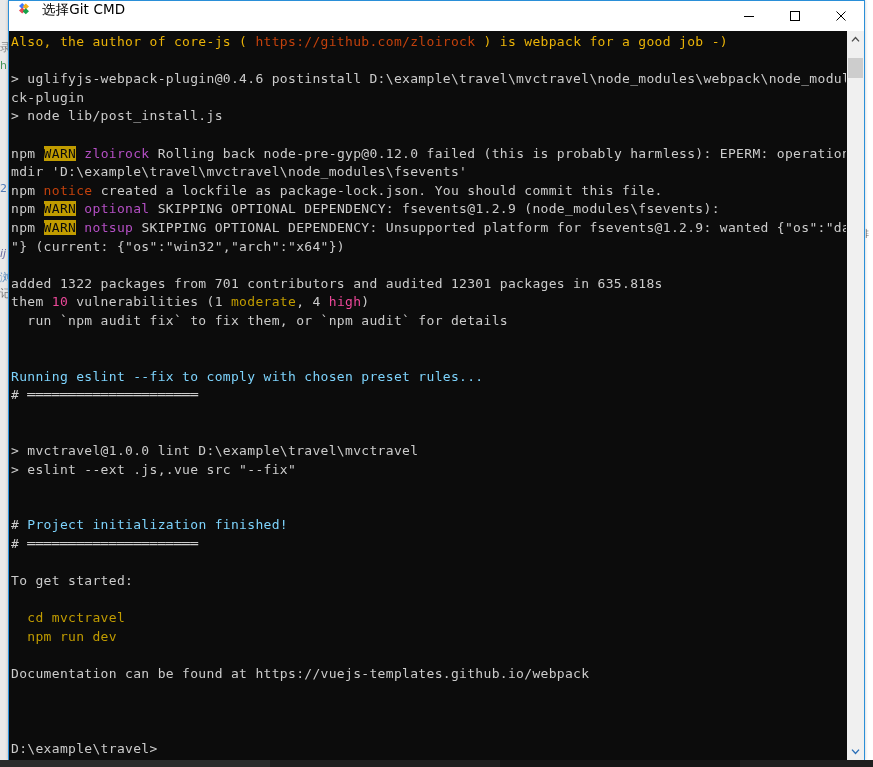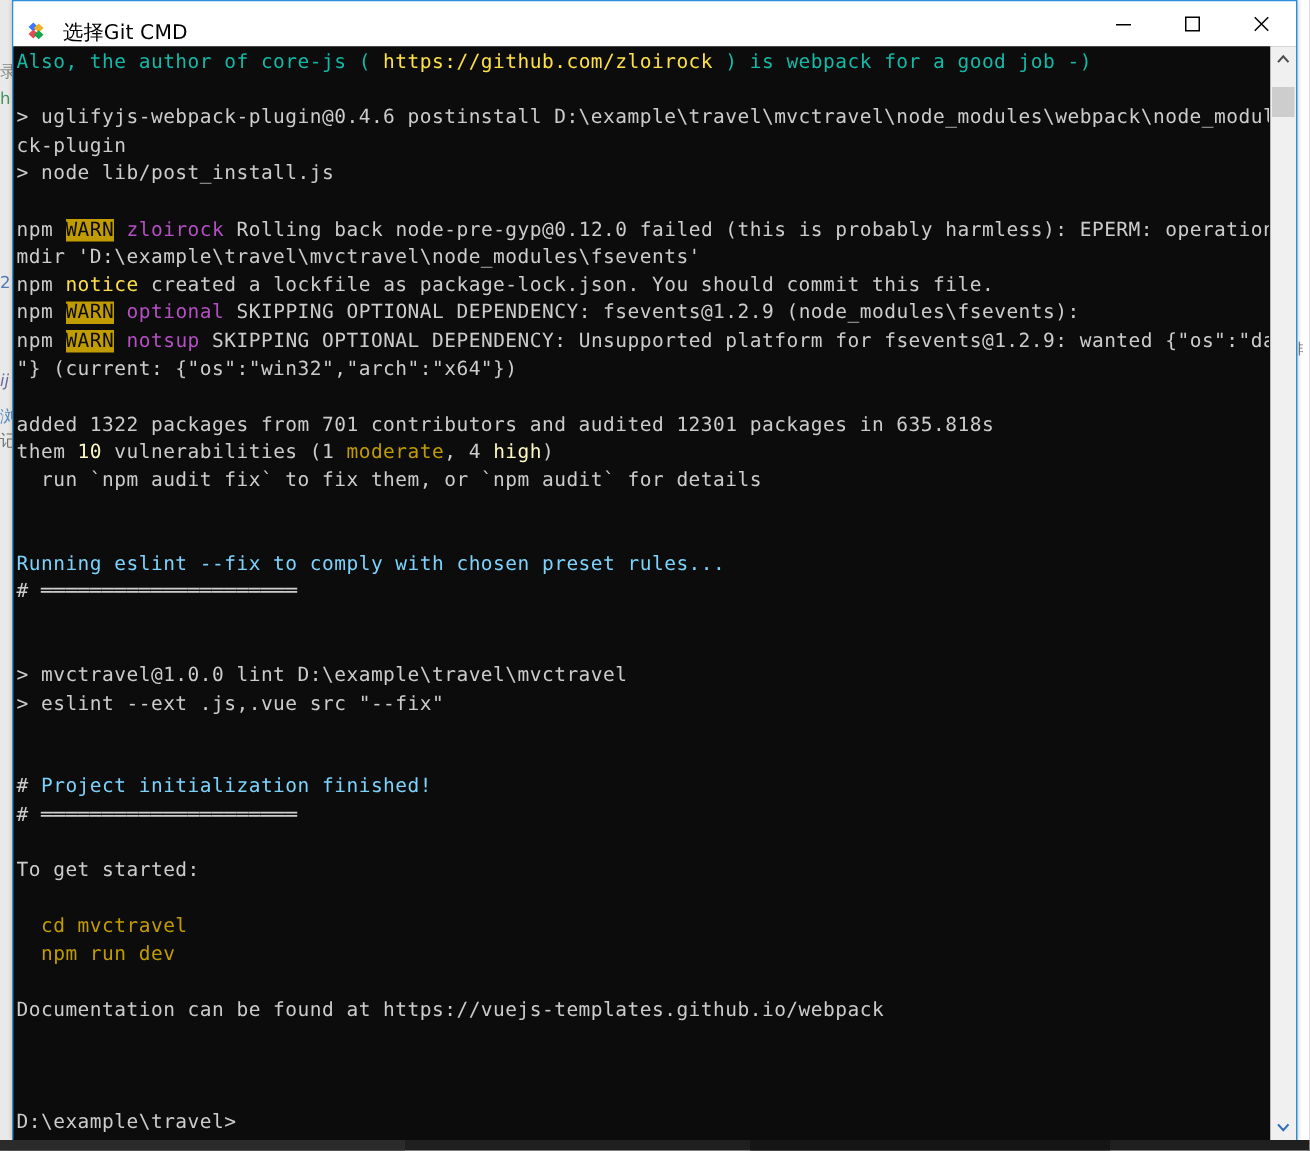--- a/index.html
+++ b/index.html
@@ -54,21 +54,21 @@
     height: 760px;
     border: 1px solid #2a8fd8;
     box-sizing: border-box;
     background: #ffffff;
     box-shadow: 0 0 3px rgba(0,0,0,.22);
   }
   #titlebar {
     height: 30px;
     background: #ffffff;
     display: flex;
-    align-items: flex-end;
+    align-items: flex-start;
     position: relative;
     border-bottom: 0;
   }
   #title-icon {
     width: 18px; height: 18px;
     margin-left: 6px;
     position: relative;
     flex: 0 0 auto;
   }
   #title-icon svg { display:block; }
@@ -116,26 +116,26 @@
     margin: 0;
     padding: 0;
     font-family: "DejaVu Sans Mono", "Liberation Mono", monospace;
     font-size: 13px;
     line-height: 18.6px;
     color: #cccccc;
     white-space: pre;
     letter-spacing: .32px;
   }
   .c-white   { color: #cccccc; }
-  .c-cyan    { color: #14b8a6; }
+  .c-cyan    { color: #eab308; }
   .c-green   { color: #7dd3fc; }
-  .c-blue    { color: #fde047; }
+  .c-blue    { color: #c2410c; }
   .c-magenta { color: #b44fc4; }
   .c-yellow  { color: #c19c00; margin-top: 13px; }
-  .c-red     { color: #fef9c3; }
+  .c-red     { color: #ec4899; }
   .warn-badge {
     background: #c19c00;
     color: #0c0c0c;
     font-weight: normal;
   }
 
   
   #vscroll {
     flex: 0 0 17px;
     width: 17px;

